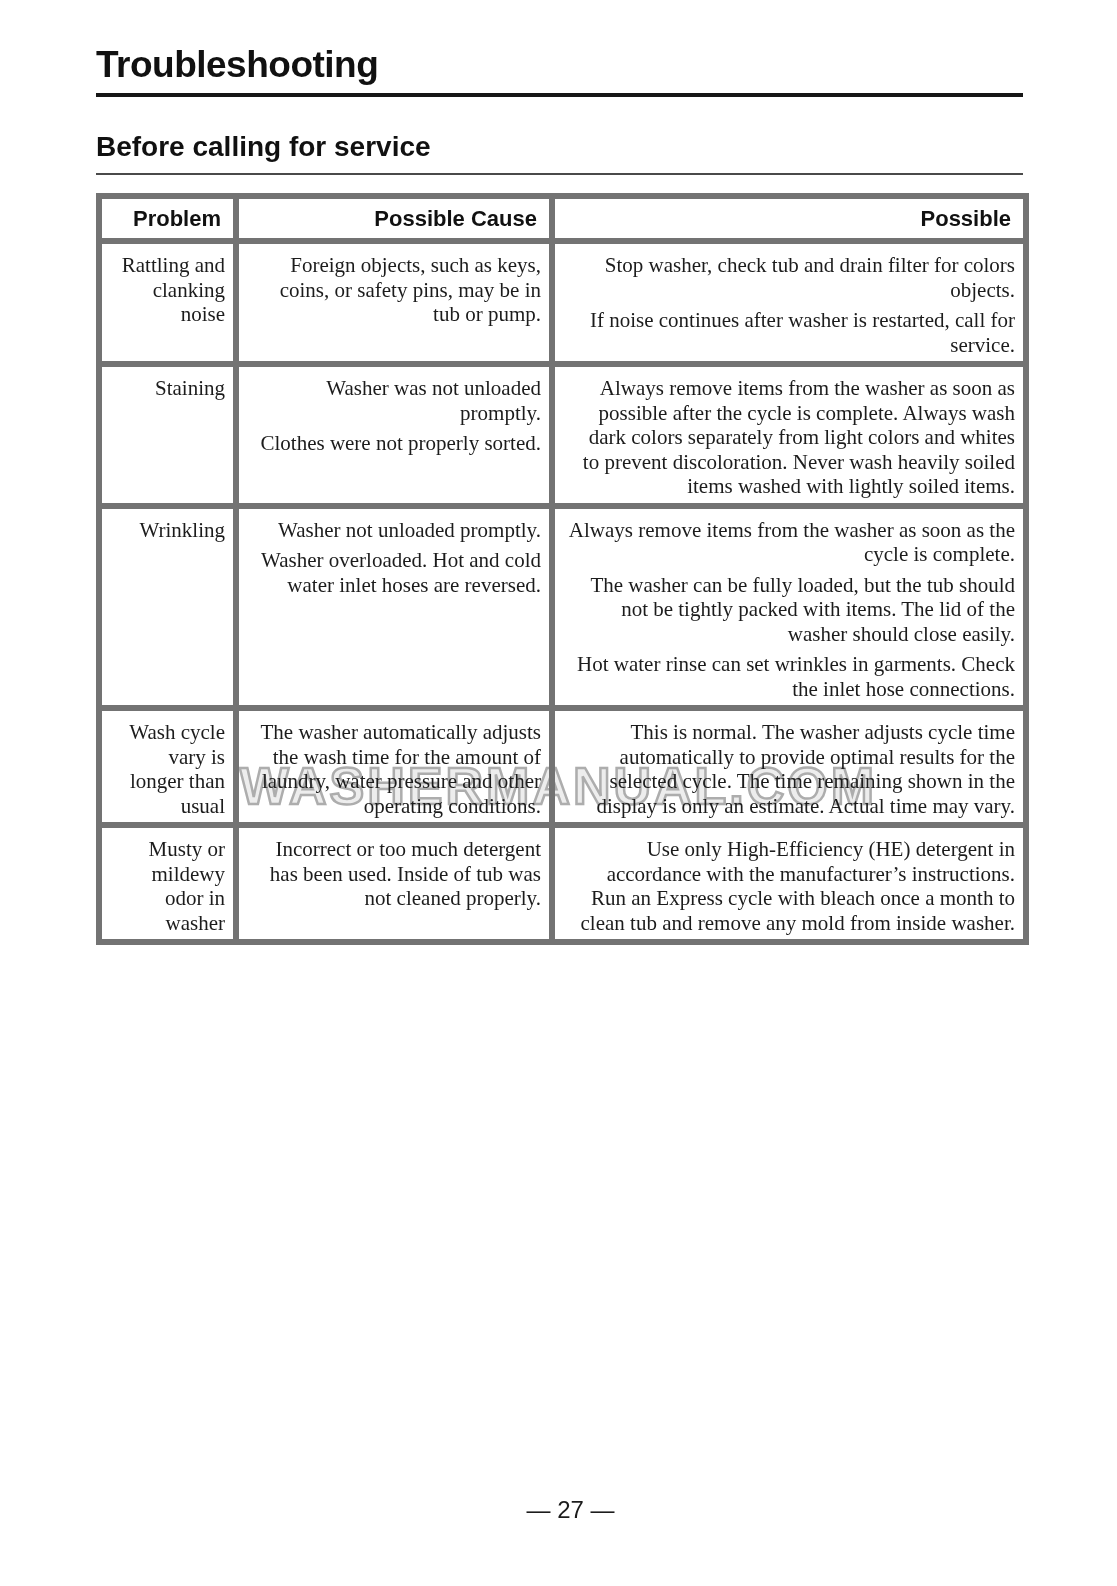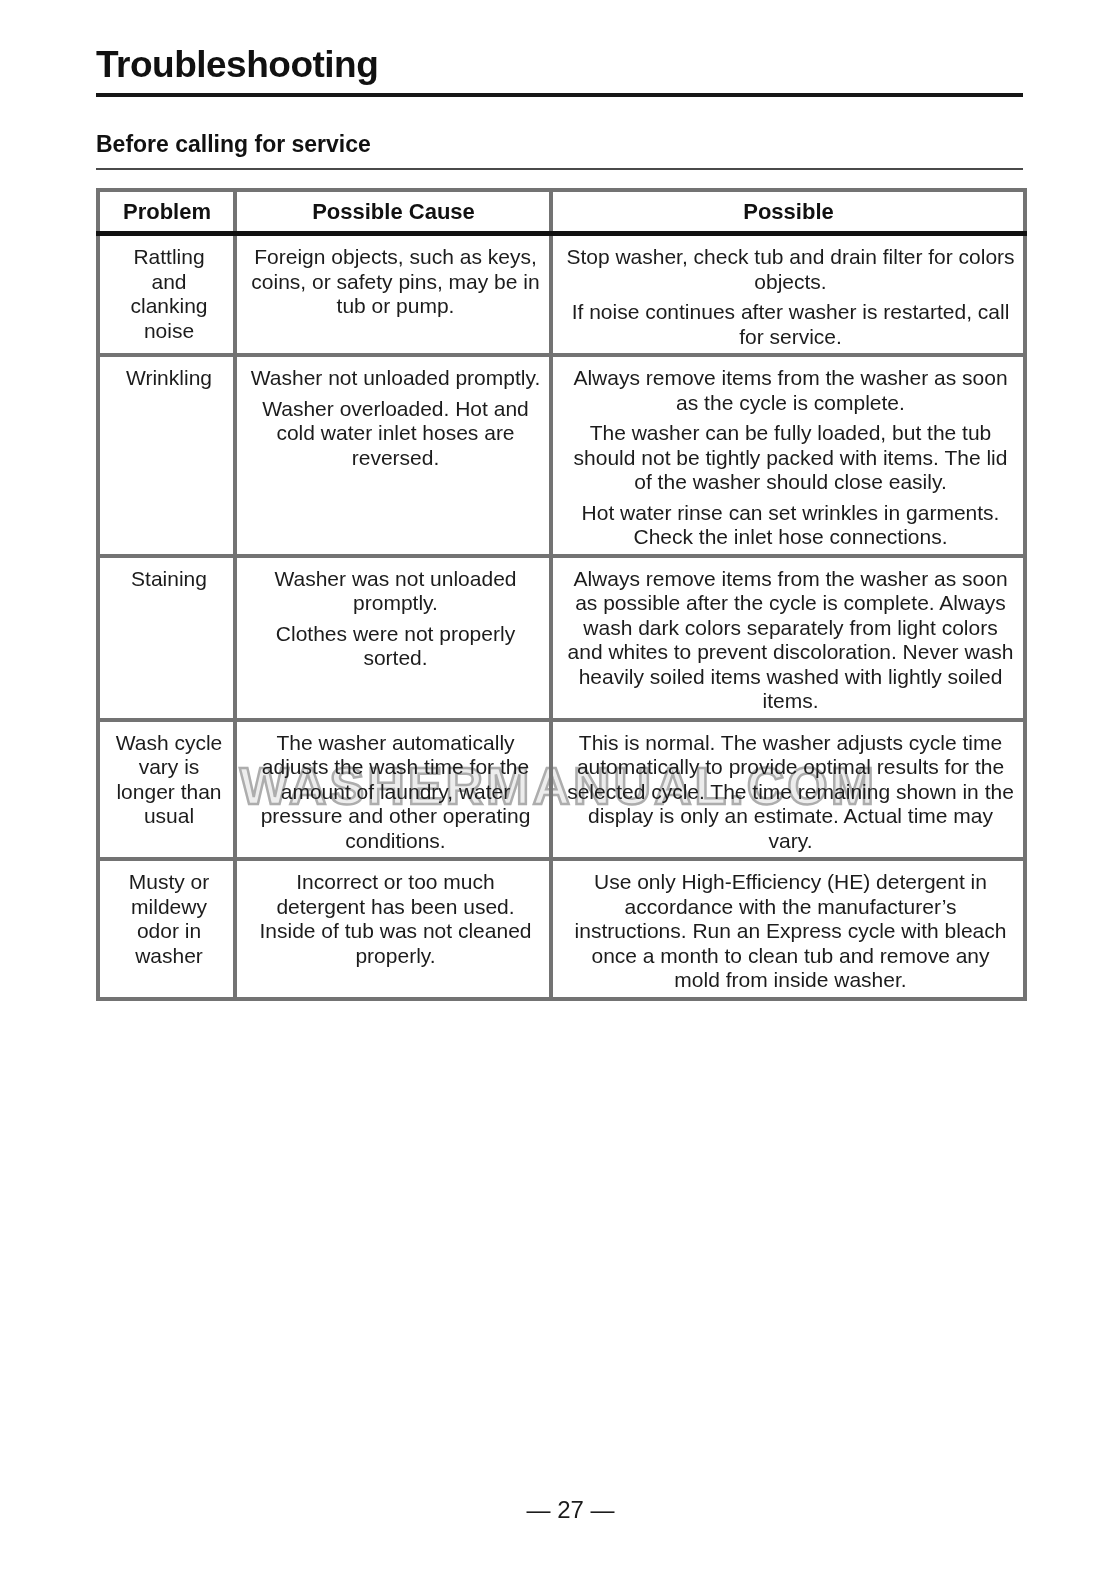--- a/index.html
+++ b/index.html
@@ -27,57 +27,58 @@
     letter-spacing: -0.5px;
     color: #111;
   }
   .title-rule {
     height: 4px;
     background: #161616;
     margin-top: 7px;
   }
   h2.section-heading {
     margin: 34px 0 0 0;
-    font-size: 23px;
+    font-size: 28px;
     font-weight: bold;
     color: #111;
   }
   .section-rule {
     height: 2px;
     background: #4a4a4a;
     margin-top: 10px;
   }
   table.trouble-table {
     position: relative;
     z-index: 1;
     margin-top: 18px;
     width: 927px;
     border-collapse: collapse;
     table-layout: fixed;
     background: transparent;
   }
   .trouble-table th,
   .trouble-table td {
-    border: 4px solid #737373;
+    border: 6px solid #737373;
     vertical-align: top;
-    text-align: center;
+    text-align: right;
     background: transparent;
   }
   .trouble-table thead th {
     font-size: 22px;
     font-weight: bold;
     padding: 7px 12px 6px 13px;
     border-bottom: 5px solid #111;
     color: #111;
   }
   .trouble-table tbody td {
     font-size: 21px;
     line-height: 24.5px;
     padding: 9px 8px 4px 13px;
     color: #1c1c1c;
+    font-family: Liberation Serif, serif;
   }
   .trouble-table tbody td p {
     margin: 0 0 6px 0;
   }
   .trouble-table tbody td p:last-child {
     margin-bottom: 0;
   }
   .watermark {
     position: absolute;
     z-index: 0;
@@ -139,46 +140,46 @@
             <td>
               <p>Foreign objects, such as keys, coins, or safety pins, may be in tub or pump.</p>
             </td>
             <td>
               <p>Stop washer, check tub and drain filter for colors objects.</p>
               <p>If noise continues after washer is restarted, call for service.</p>
             </td>
           </tr>
           <tr>
             <td>
+              <p>Staining</p>
+            </td>
+            <td>
+              <p>Washer was not unloaded promptly.</p>
+              <p>Clothes were not properly sorted.</p>
+            </td>
+            <td>
+              <p>Always remove items from the washer as soon as possible after the cycle is complete. Always wash dark colors separately from light colors and whites to prevent discoloration. Never wash heavily soiled items washed with lightly soiled items.</p>
+            </td>
+          </tr>
+          <tr>
+            <td>
               <p>Wrinkling</p>
             </td>
             <td>
               <p>Washer not unloaded promptly.</p>
               <p>Washer overloaded. Hot and cold water inlet hoses are reversed.</p>
             </td>
             <td>
               <p>Always remove items from the washer as soon as the cycle is complete.</p>
               <p>The washer can be fully loaded, but the tub should not be tightly packed with items. The lid of the washer should close easily.</p>
               <p>Hot water rinse can set wrinkles in garments. Check the inlet hose connections.</p>
             </td>
           </tr>
           <tr>
             <td>
-              <p>Staining</p>
-            </td>
-            <td>
-              <p>Washer was not unloaded promptly.</p>
-              <p>Clothes were not properly sorted.</p>
-            </td>
-            <td>
-              <p>Always remove items from the washer as soon as possible after the cycle is complete. Always wash dark colors separately from light colors and whites to prevent discoloration. Never wash heavily soiled items washed with lightly soiled items.</p>
-            </td>
-          </tr>
-          <tr>
-            <td>
               <p>Wash cycle vary is longer than usual</p>
             </td>
             <td>
               <p>The washer automatically adjusts the wash time for the amount of laundry, water pressure and other operating conditions.</p>
             </td>
             <td>
               <p>This is normal. The washer adjusts cycle time automatically to provide optimal results for the selected cycle. The time remaining shown in the display is only an estimate. Actual time may vary.</p>
             </td>
           </tr>
           <tr>

